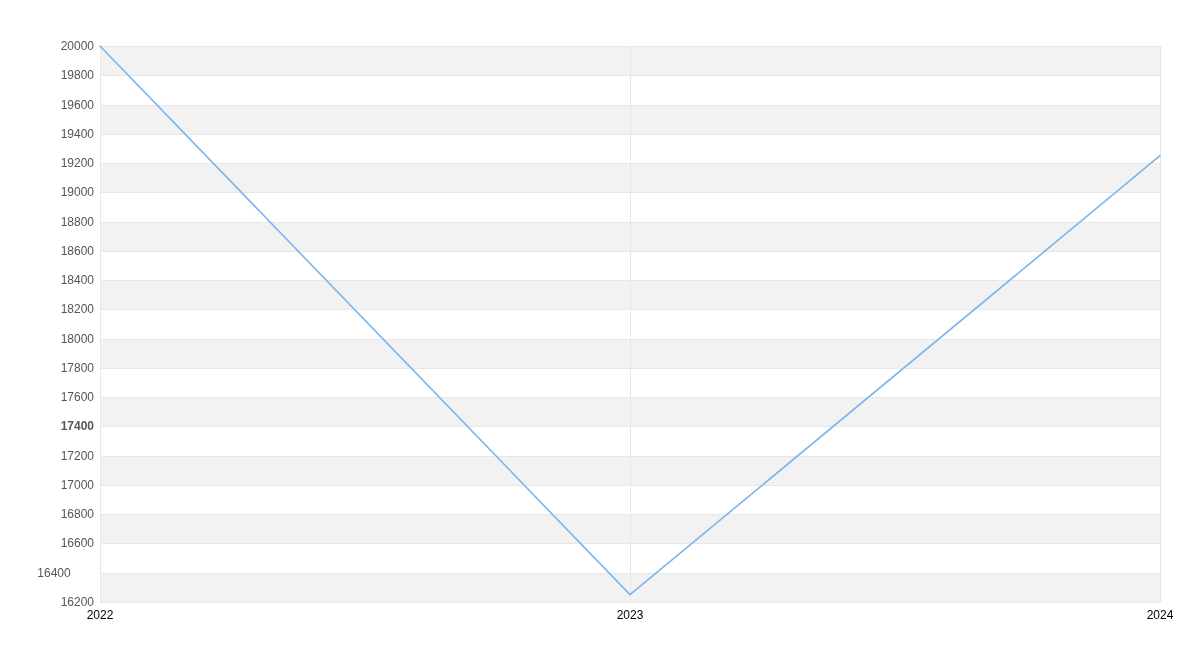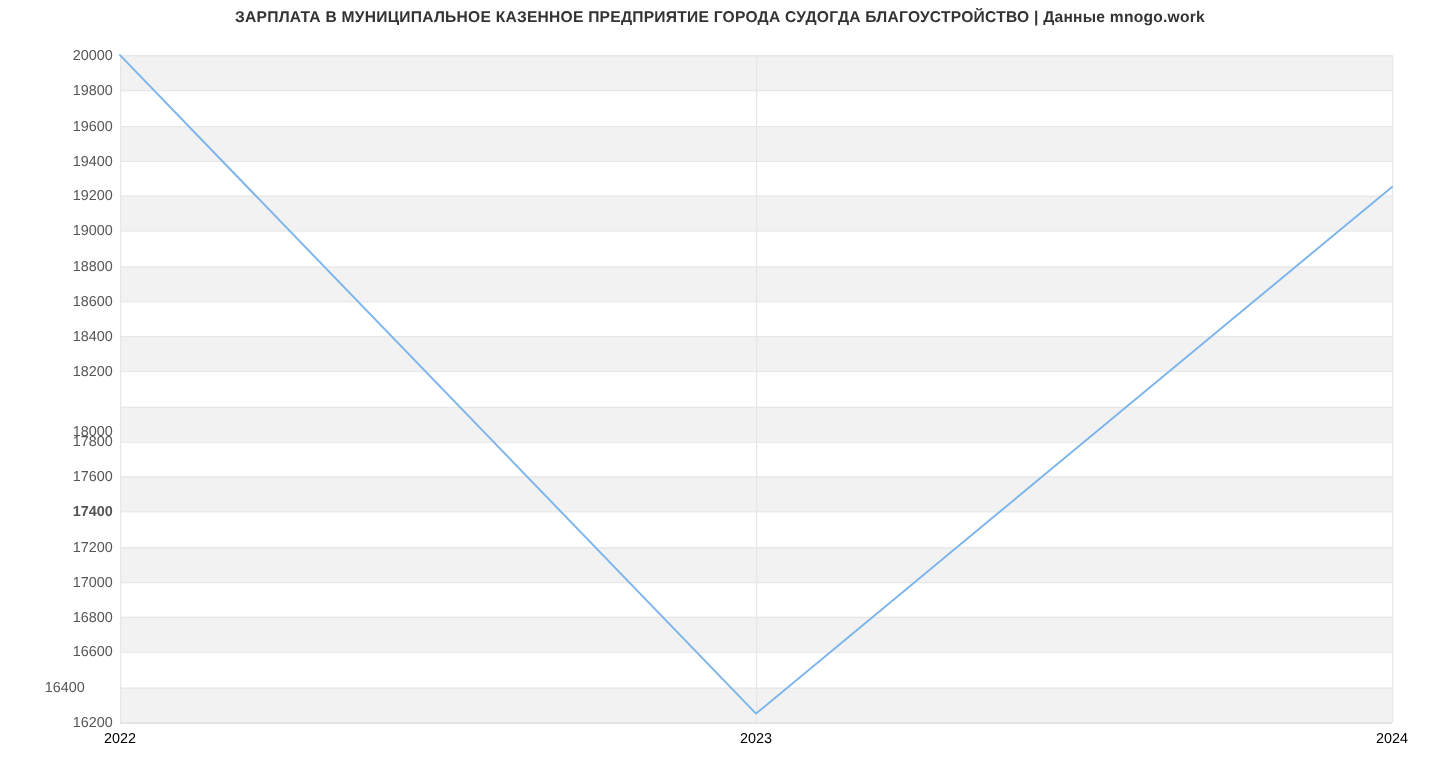--- a/index.html
+++ b/index.html
@@ -86,21 +86,20 @@
     stroke: #7cb5ec;
     stroke-width: 1.6;
     stroke-linejoin: round;
     stroke-linecap: round;
   }
 </style>
 </head>
 <body>
 
 <div class="chart-wrap">
-  <div class="title">ЗАРПЛАТА В МУНИЦИПАЛЬНОЕ КАЗЕННОЕ ПРЕДПРИЯТИЕ ГОРОДА СУДОГДА БЛАГОУСТРОЙСТВО | Данные mnogo.work</div>
   <div class="plot" id="plot">
     <div class="band" style="top: 526.737px; height: 29.2632px;"></div>
       <div class="hgrid" style="top: 556px;"></div>
       <div class="hgrid" style="top: 526.737px;"></div>
       <div class="band" style="top: 468.211px; height: 29.2632px;"></div>
       <div class="hgrid" style="top: 497.474px;"></div>
       <div class="hgrid" style="top: 468.211px;"></div>
       <div class="band" style="top: 409.684px; height: 29.2632px;"></div>
       <div class="hgrid" style="top: 438.947px;"></div>
       <div class="hgrid" style="top: 409.684px;"></div>
@@ -134,21 +133,21 @@
   </div>
 <div class="ylab" style="top: 602px;">16200</div>
     <div class="ylab" style="top: 572.737px; text-align: center;">16400</div>
     <div class="ylab" style="top: 543.474px;">16600</div>
     <div class="ylab" style="top: 514.211px;">16800</div>
     <div class="ylab" style="top: 484.947px;">17000</div>
     <div class="ylab" style="top: 455.684px;">17200</div>
     <div class="ylab" style="top: 426.421px; font-weight: bold;">17400</div>
     <div class="ylab" style="top: 397.158px;">17600</div>
     <div class="ylab" style="top: 367.895px;">17800</div>
-    <div class="ylab" style="top: 338.632px; margin-top: 20px;">18000</div>
+    <div class="ylab" style="top: 338.632px;">18000</div>
     <div class="ylab" style="top: 309.368px;">18200</div>
     <div class="ylab" style="top: 280.105px;">18400</div>
     <div class="ylab" style="top: 250.842px;">18600</div>
     <div class="ylab" style="top: 221.579px;">18800</div>
     <div class="ylab" style="top: 192.316px;">19000</div>
     <div class="ylab" style="top: 163.053px;">19200</div>
     <div class="ylab" style="top: 133.789px;">19400</div>
     <div class="ylab" style="top: 104.526px;">19600</div>
     <div class="ylab" style="top: 75.2632px;">19800</div>
     <div class="ylab" style="top: 46px;">20000</div>

